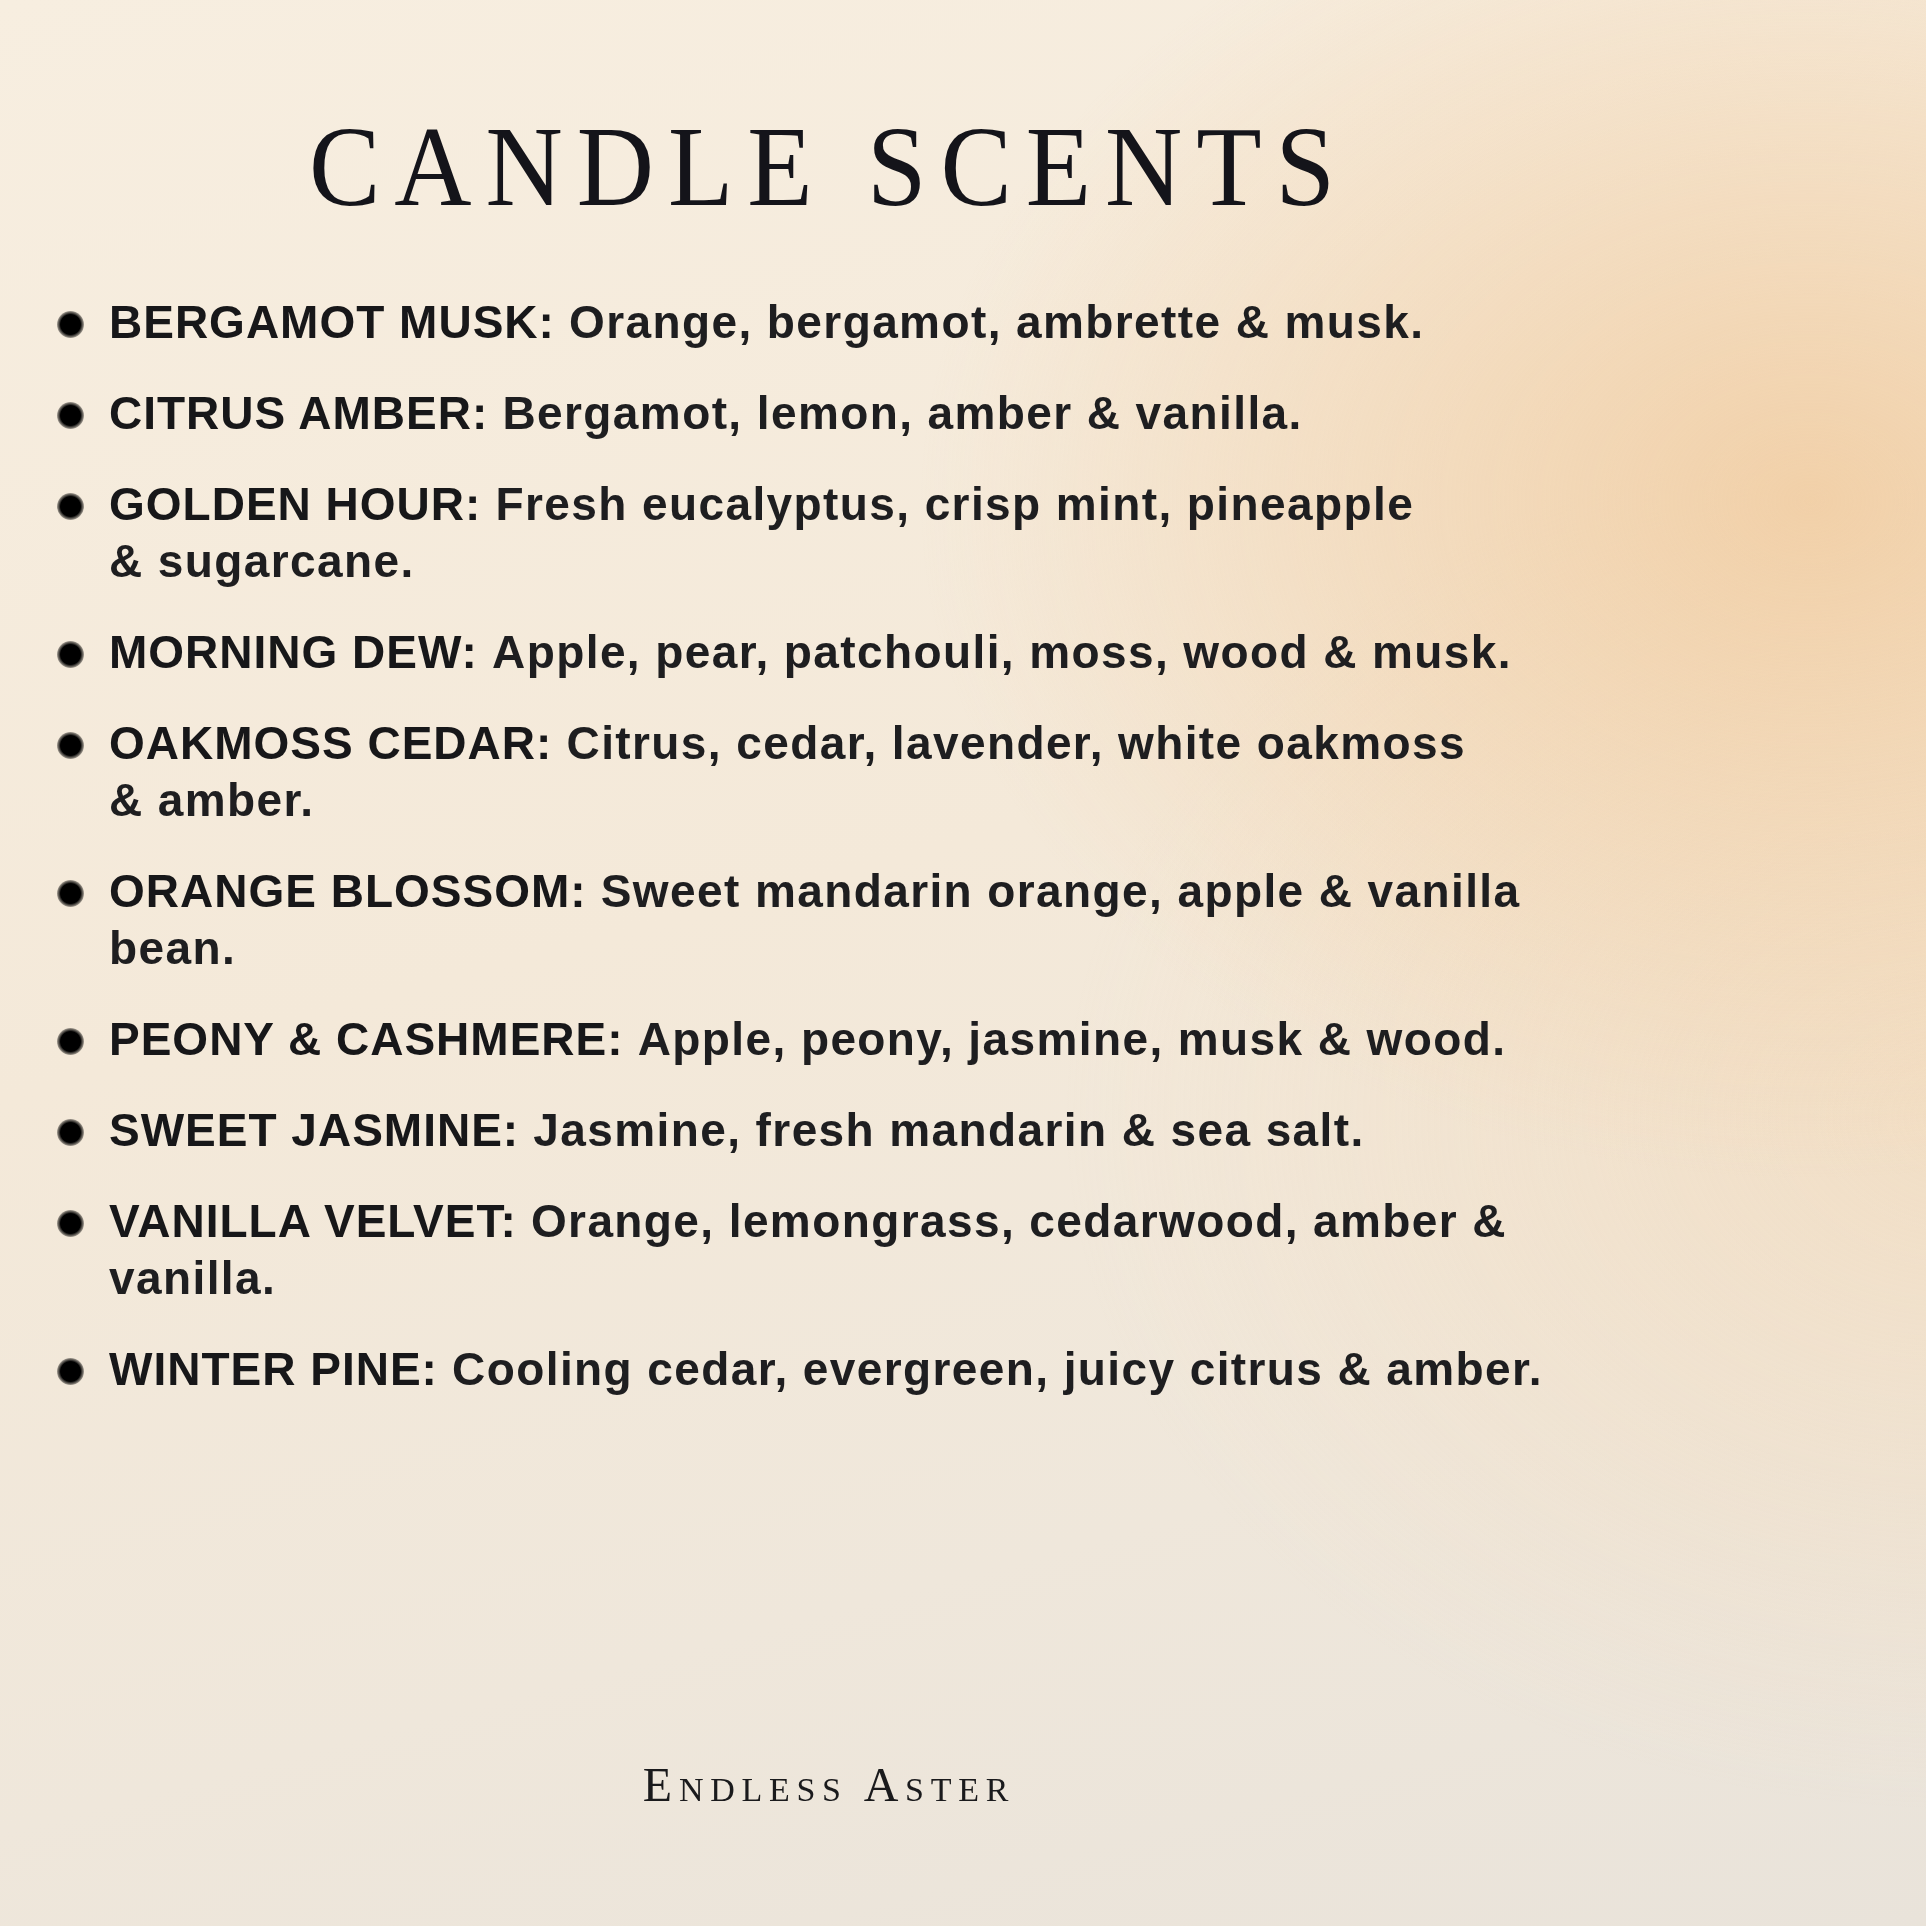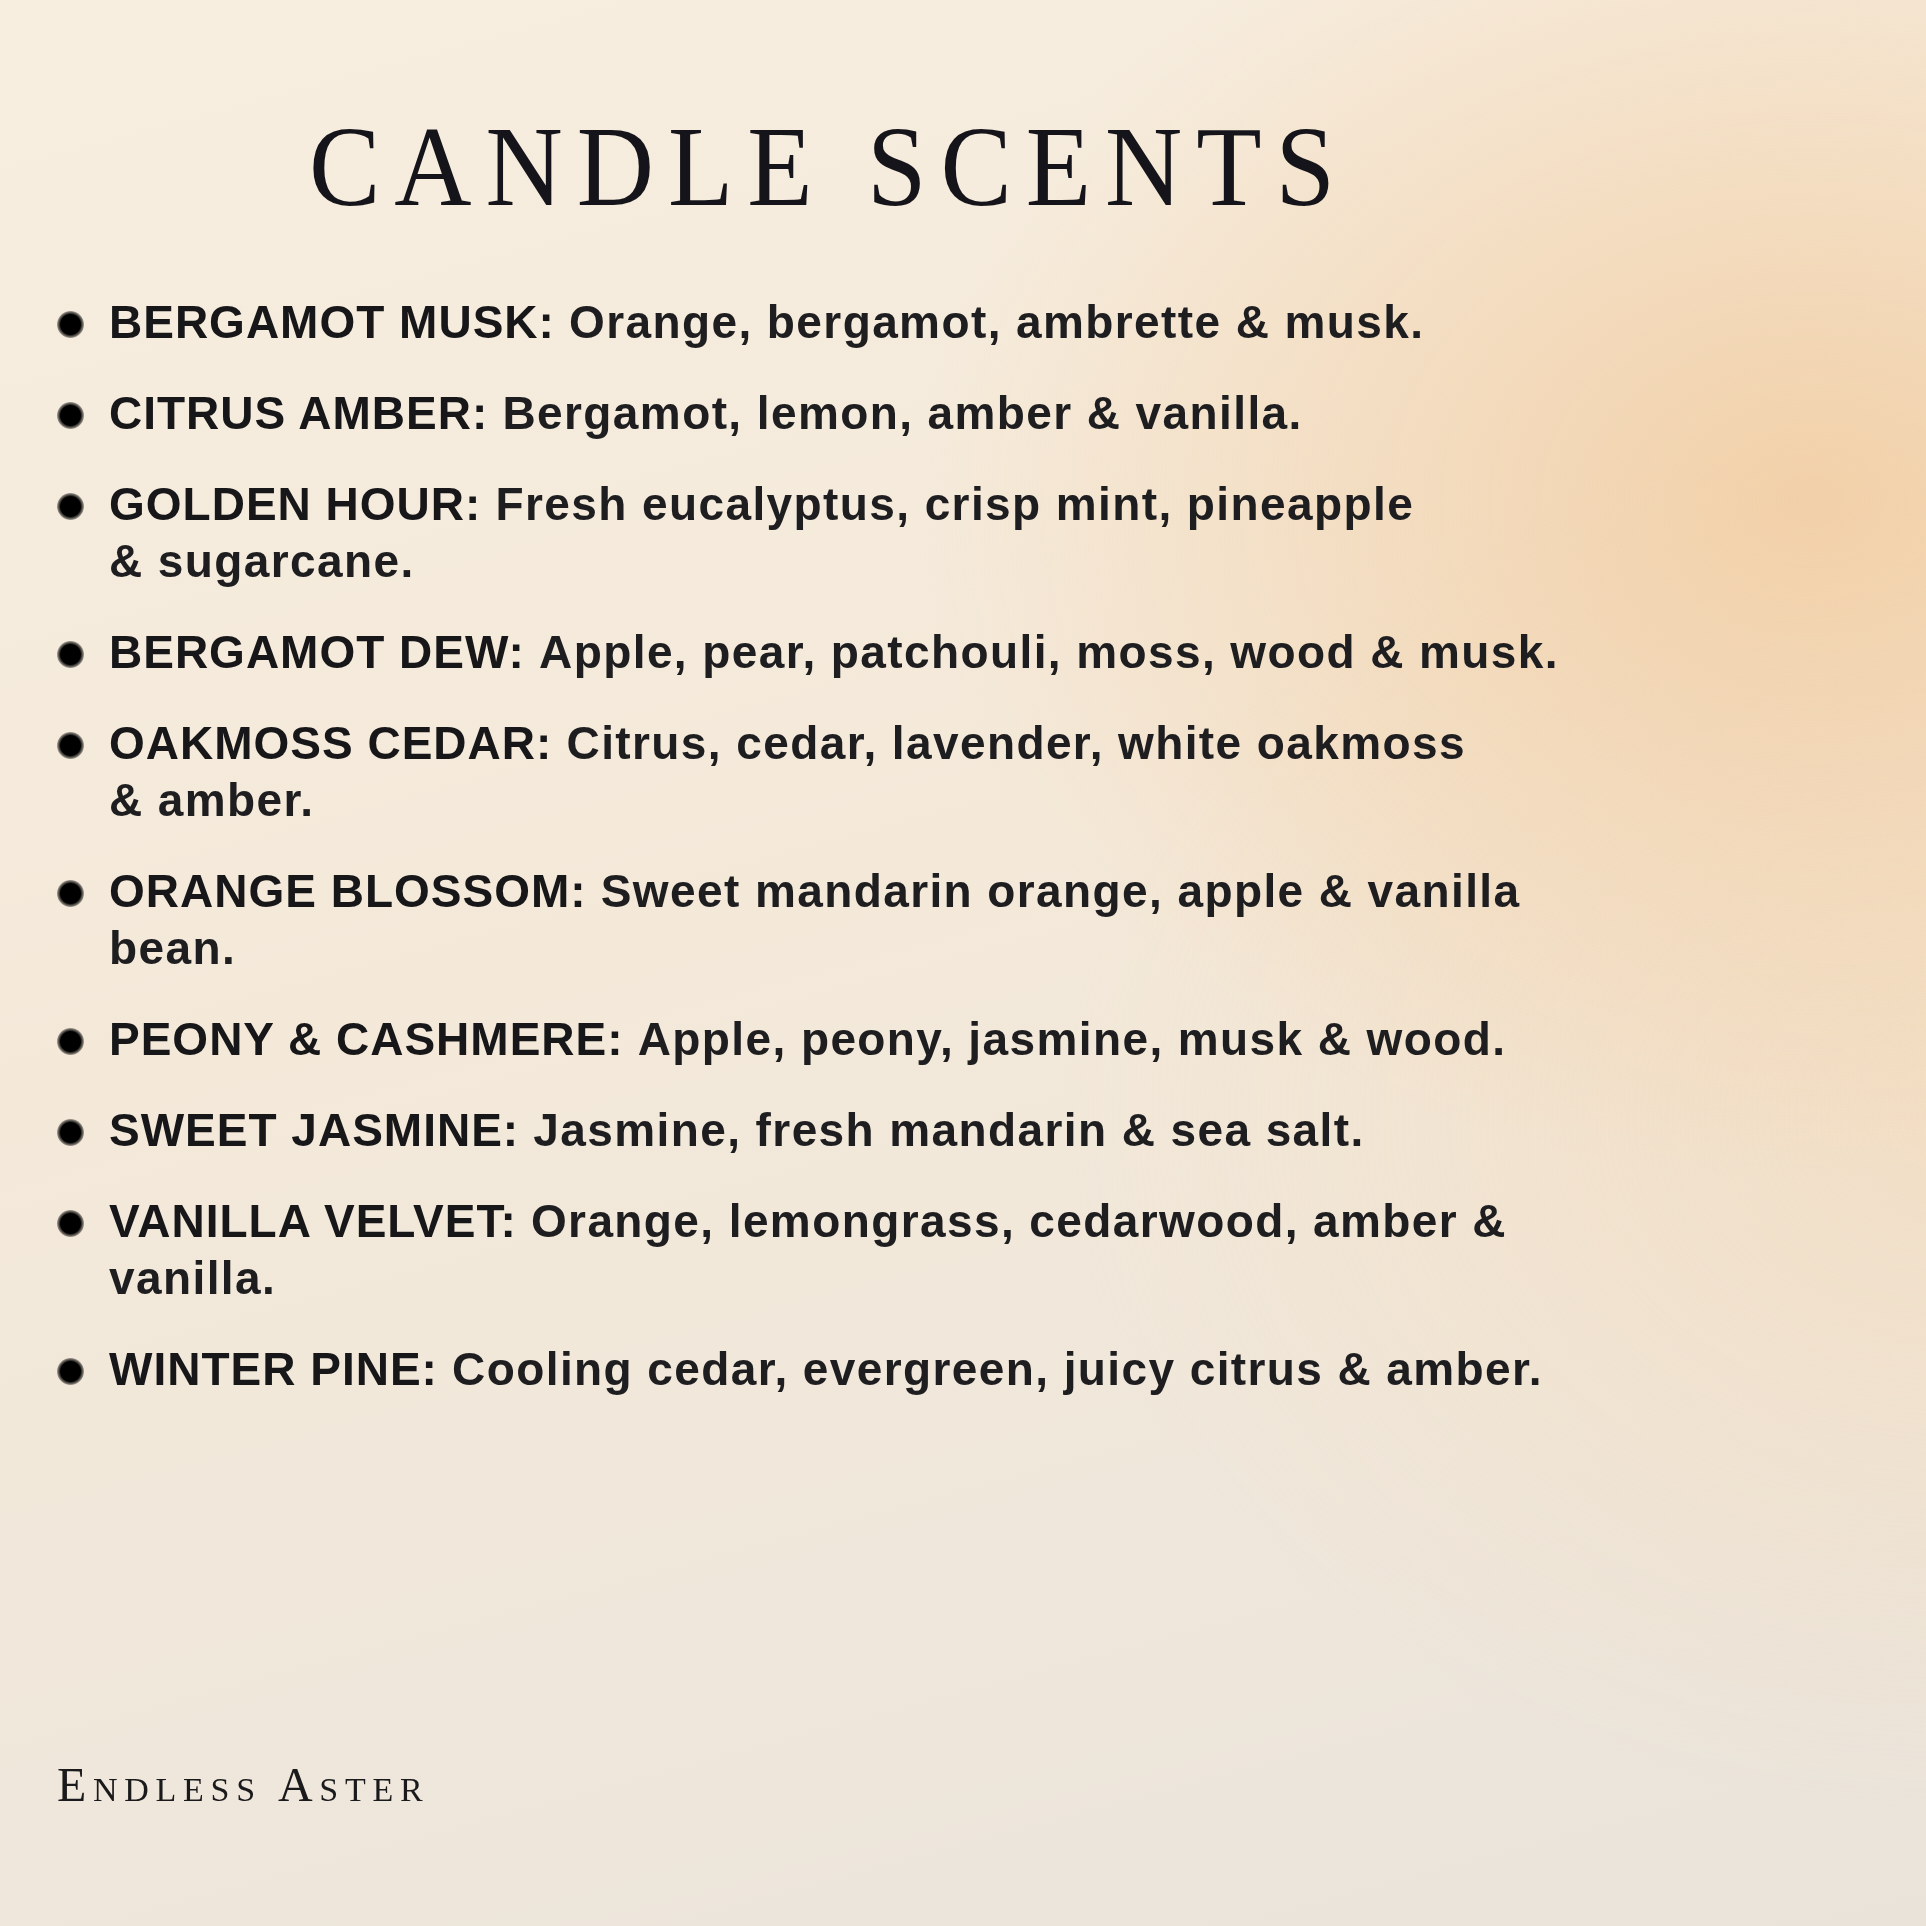--- a/index.html
+++ b/index.html
@@ -66,21 +66,21 @@
   }
   .scent-desc {
     font-weight: 700;
     color: #1e1e20;
   }
   .scent-desc.line2 {
     display: block;
   }
   .brand {
     margin-top: 325px;
-    text-align: left;
+    text-align: center;
     font-family: "Liberation Serif", "DejaVu Serif", serif;
     font-variant: small-caps;
     font-size: 48px;
     letter-spacing: 0.14em;
     color: #1a1a1c;
   }
 </style>
 </head>
 <body>
 
@@ -99,21 +99,21 @@
     <div class="scent-text"><span class="scent-name">CITRUS AMBER:</span> <span class="scent-desc">Bergamot, lemon, amber &amp; vanilla.</span></div>
   </div>
 
   <div class="scent">
     <span class="bullet"></span>
     <div class="scent-text"><span class="scent-name">GOLDEN HOUR:</span> <span class="scent-desc">Fresh eucalyptus, crisp mint, pineapple</span><span class="scent-desc line2">&amp; sugarcane.</span></div>
   </div>
 
   <div class="scent">
     <span class="bullet"></span>
-    <div class="scent-text"><span class="scent-name">BERGAMOT DEW:</span> <span class="scent-desc">Apple, pear, patchouli, moss, wood &amp; musk.</span></div>
+    <div class="scent-text"><span class="scent-name">MORNING DEW:</span> <span class="scent-desc">Apple, pear, patchouli, moss, wood &amp; musk.</span></div>
   </div>
 
   <div class="scent">
     <span class="bullet"></span>
     <div class="scent-text"><span class="scent-name">OAKMOSS CEDAR:</span> <span class="scent-desc">Citrus, cedar, lavender, white oakmoss</span><span class="scent-desc line2">&amp; amber.</span></div>
   </div>
 
   <div class="scent">
     <span class="bullet"></span>
     <div class="scent-text"><span class="scent-name">ORANGE BLOSSOM:</span> <span class="scent-desc">Sweet mandarin orange, apple &amp; vanilla bean.</span></div>

